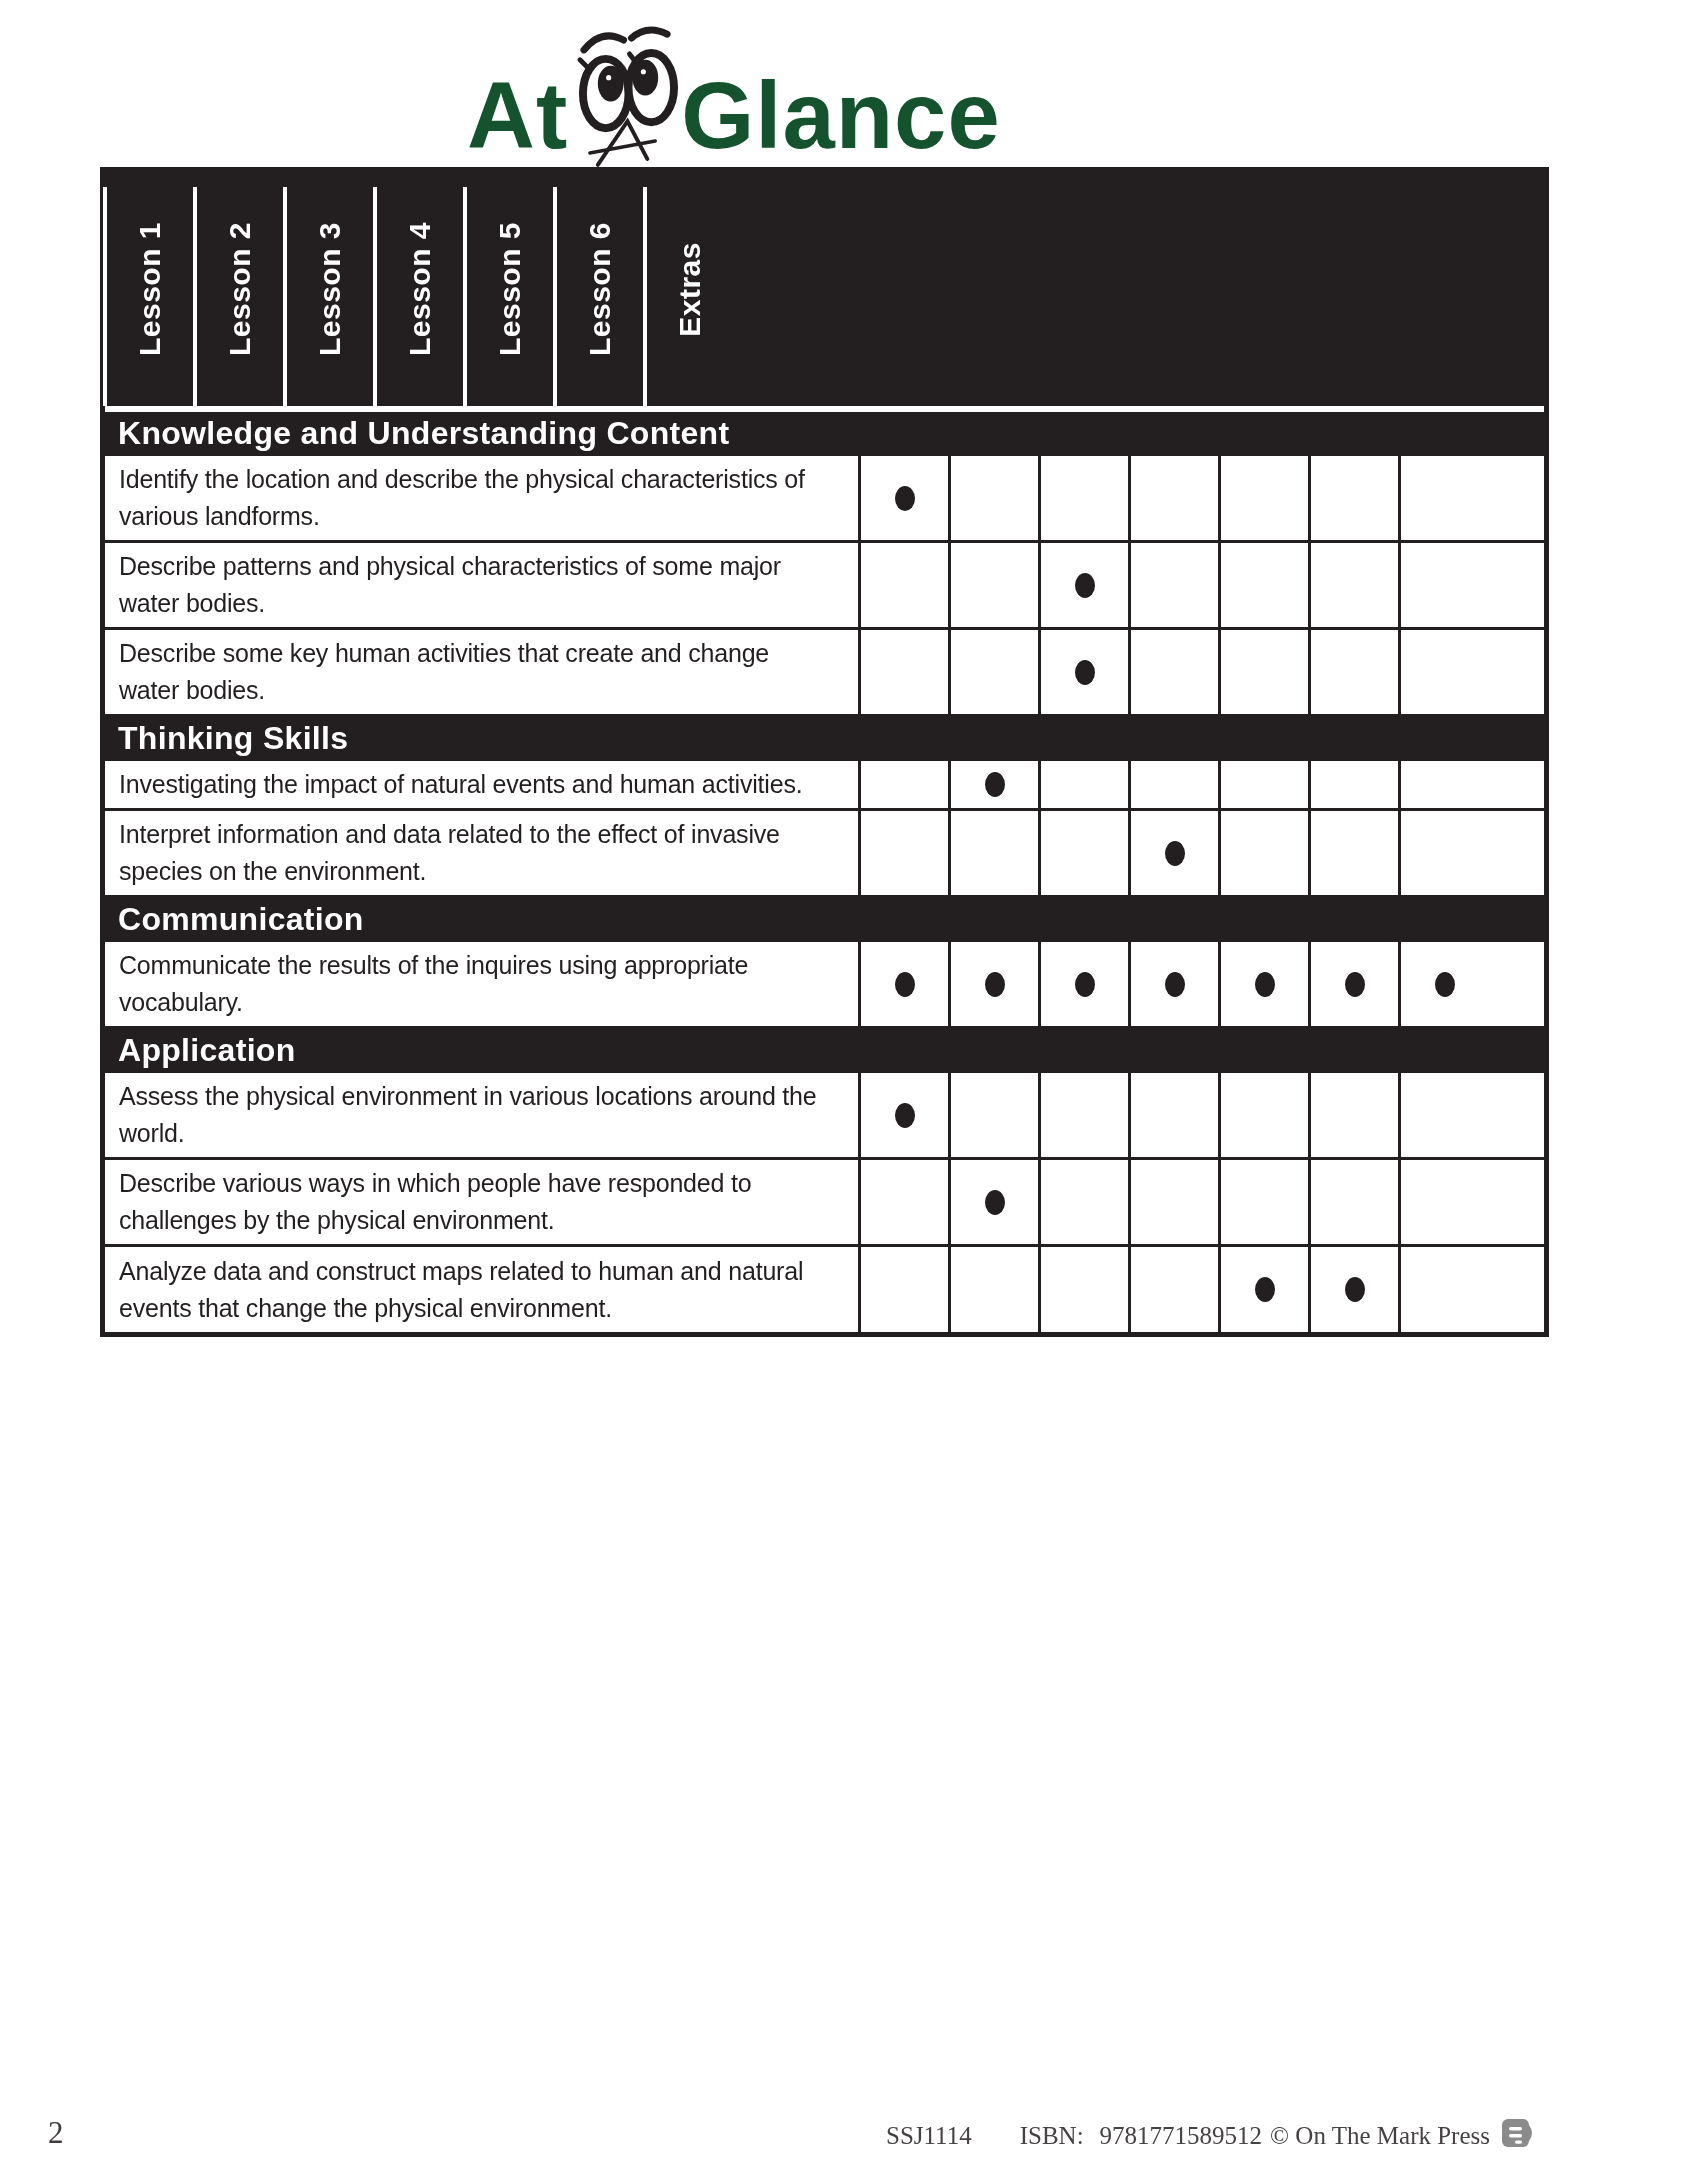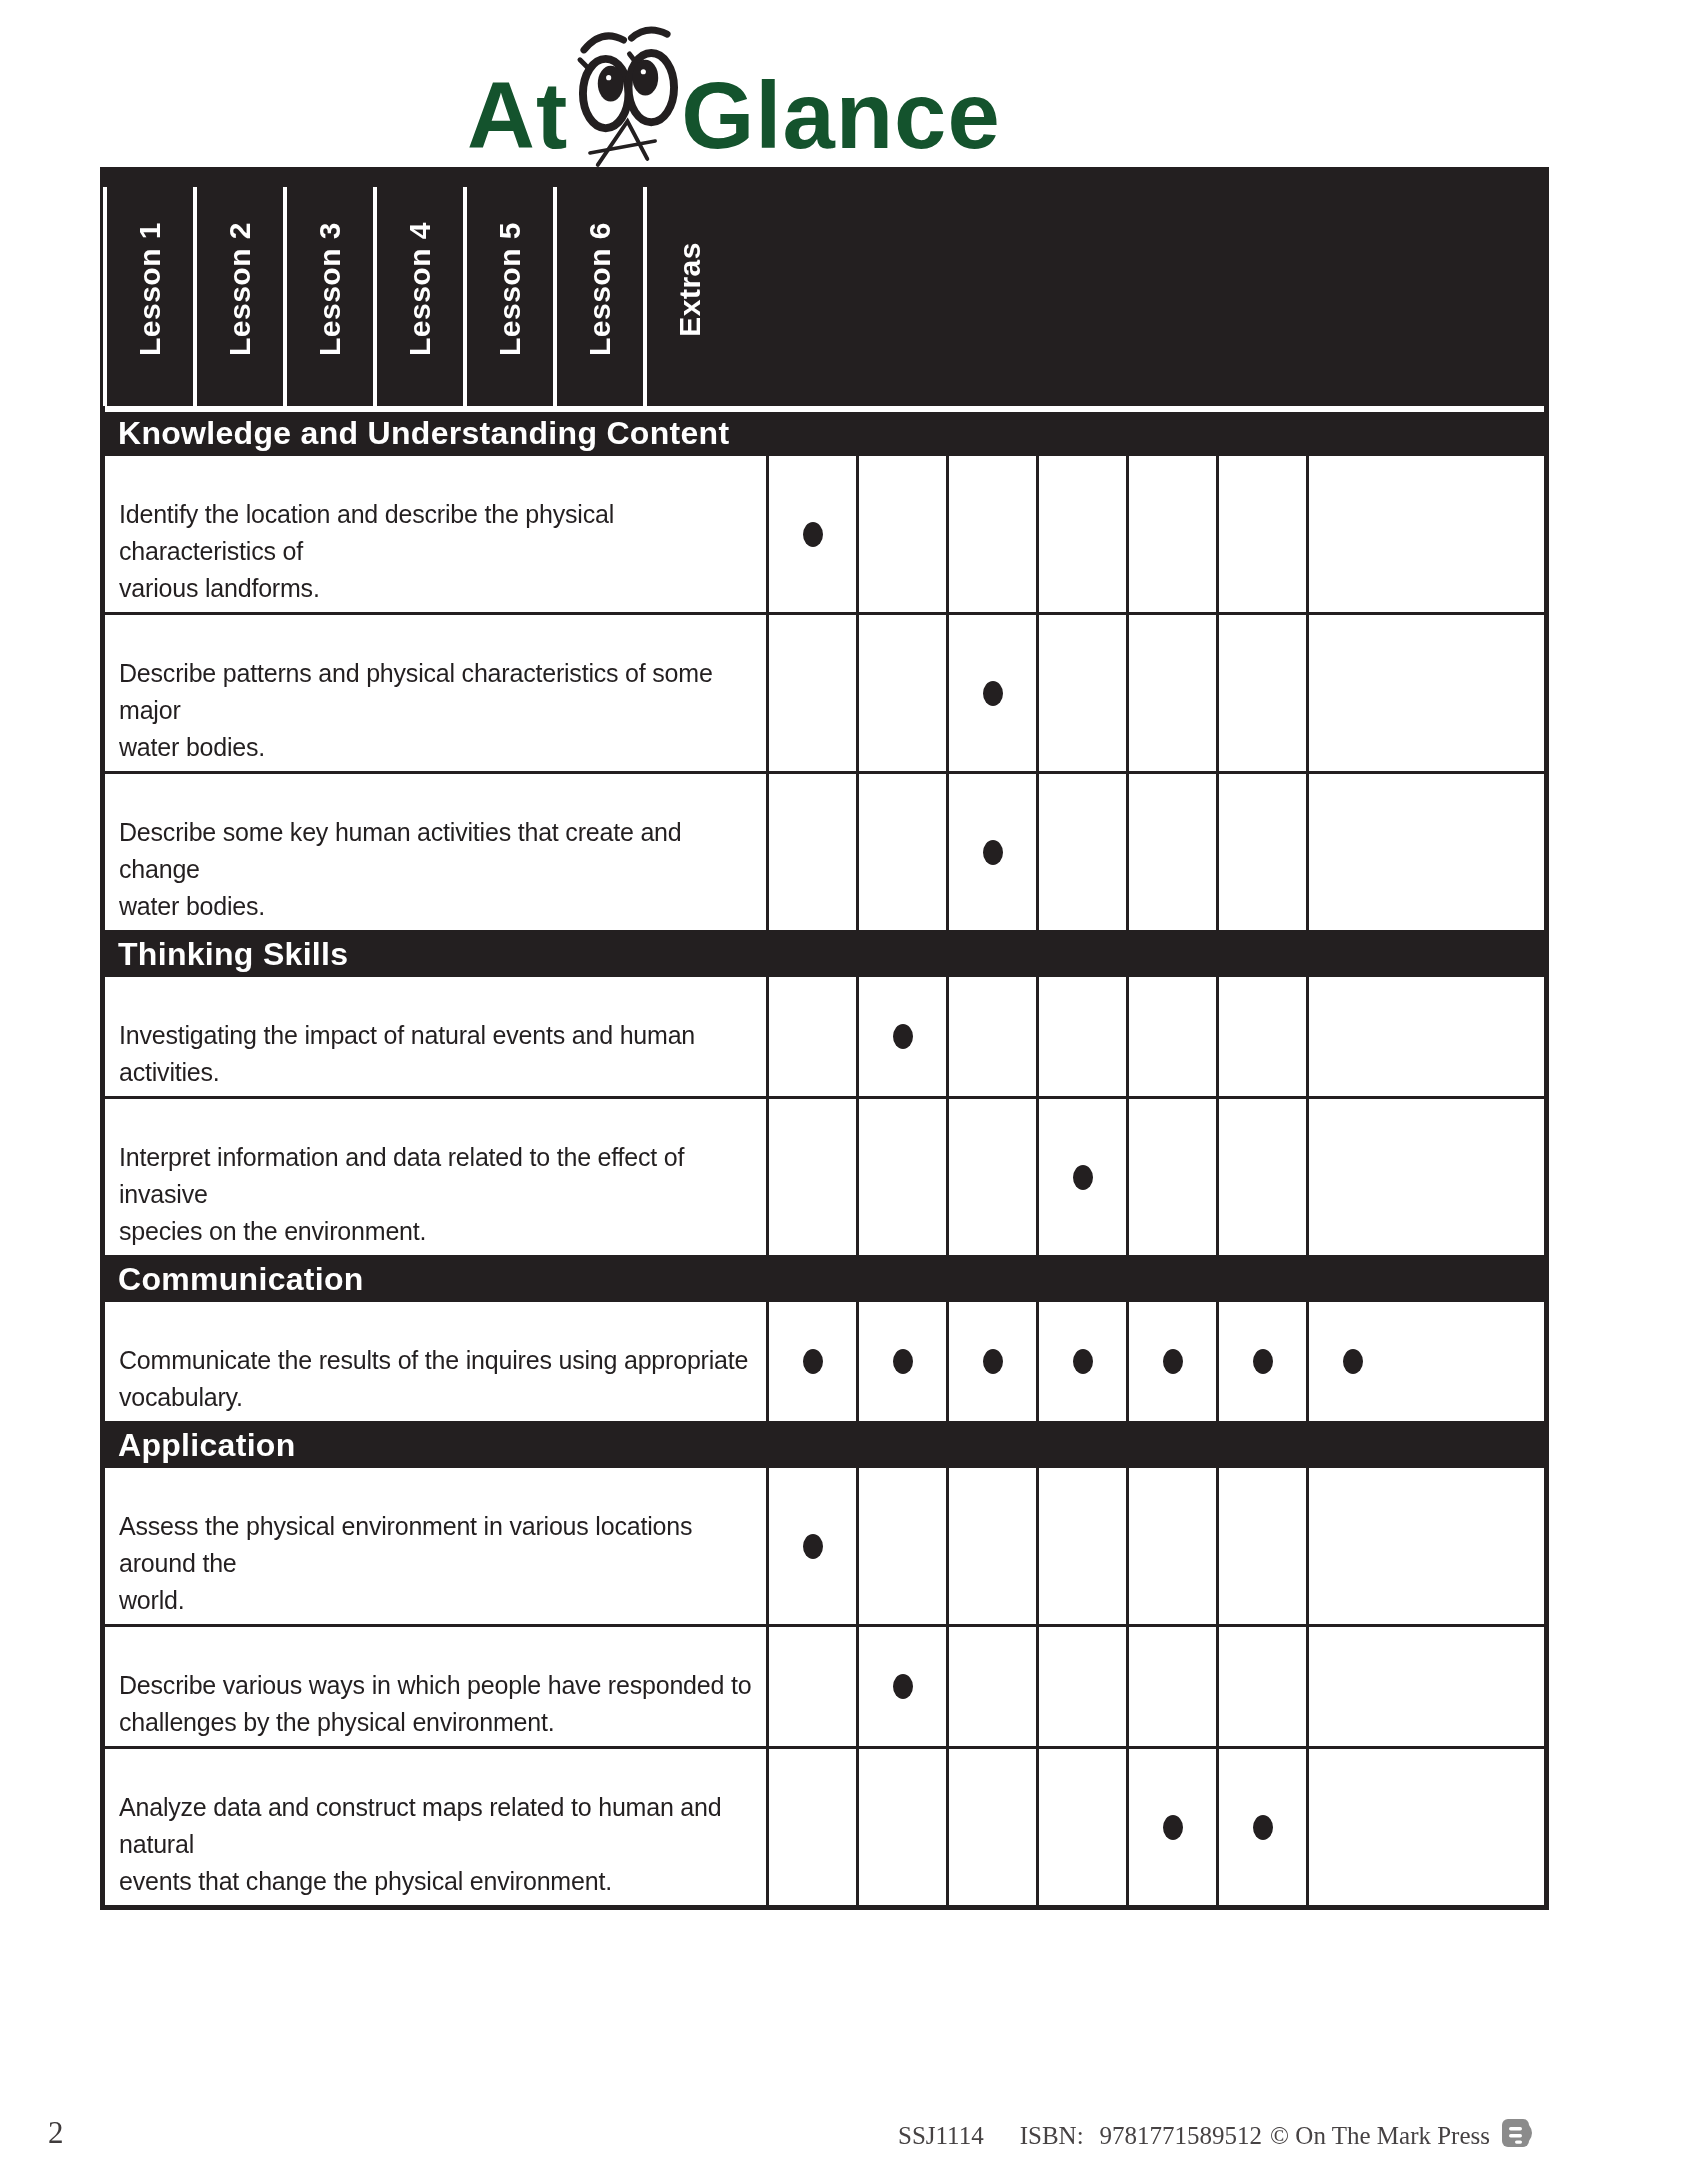--- a/index.html
+++ b/index.html
@@ -61,44 +61,44 @@
     line-height:42px; padding-left:13px; letter-spacing:0.3px;
   }
   .row {
     display:flex; background:#ffffff;
     border-bottom:3px solid #231f20;
     min-height:85px;
   }
   .row.single { min-height:46px; }
   .tbl-body > .row:last-child { border-bottom:none; }
   .cell-text {
-    width:661px; color:#231f20;
+    width:753px; color:#231f20;
     font-size:25px; line-height:37px; letter-spacing:-0.2px;
     padding:5px 10px 5px 14px;
-    display:flex; flex-direction:column; justify-content:center;margin-top:35px;
+    display:flex; flex-direction:column; justify-content:center;
   }
   .cell-mark {
     width:90px; border-left:3px solid #231f20;
     display:flex; align-items:center; justify-content:center;
   }
   .dot { width:20px; height:25px; border-radius:50%; background:#231f20; }
 
   
   .page-number {
     position:absolute; left:48px; top:2115px;
     font-family:"Liberation Serif", serif;
     font-size:31px; color:#3f3b3c;
   }
   .footer-right {
     position:absolute; right:149px; top:2117px;
     display:flex; align-items:center;
     font-family:"Liberation Serif", serif;
     font-size:25px; color:#464243; white-space:nowrap;
   }
-  .footer-right .gap-lg { margin-right:10px; }
+  .footer-right .gap-lg { margin-right:22px; }
   .footer-right .gap-md { margin-right:16px;margin-left:26px; }
   .footer-right .gap-sm { margin-right:8px; }
   .footer-logo { margin-left:12px; }
 </style>
 </head>
 <body>
 
 <div class="page">
 
   <div class="logo">

